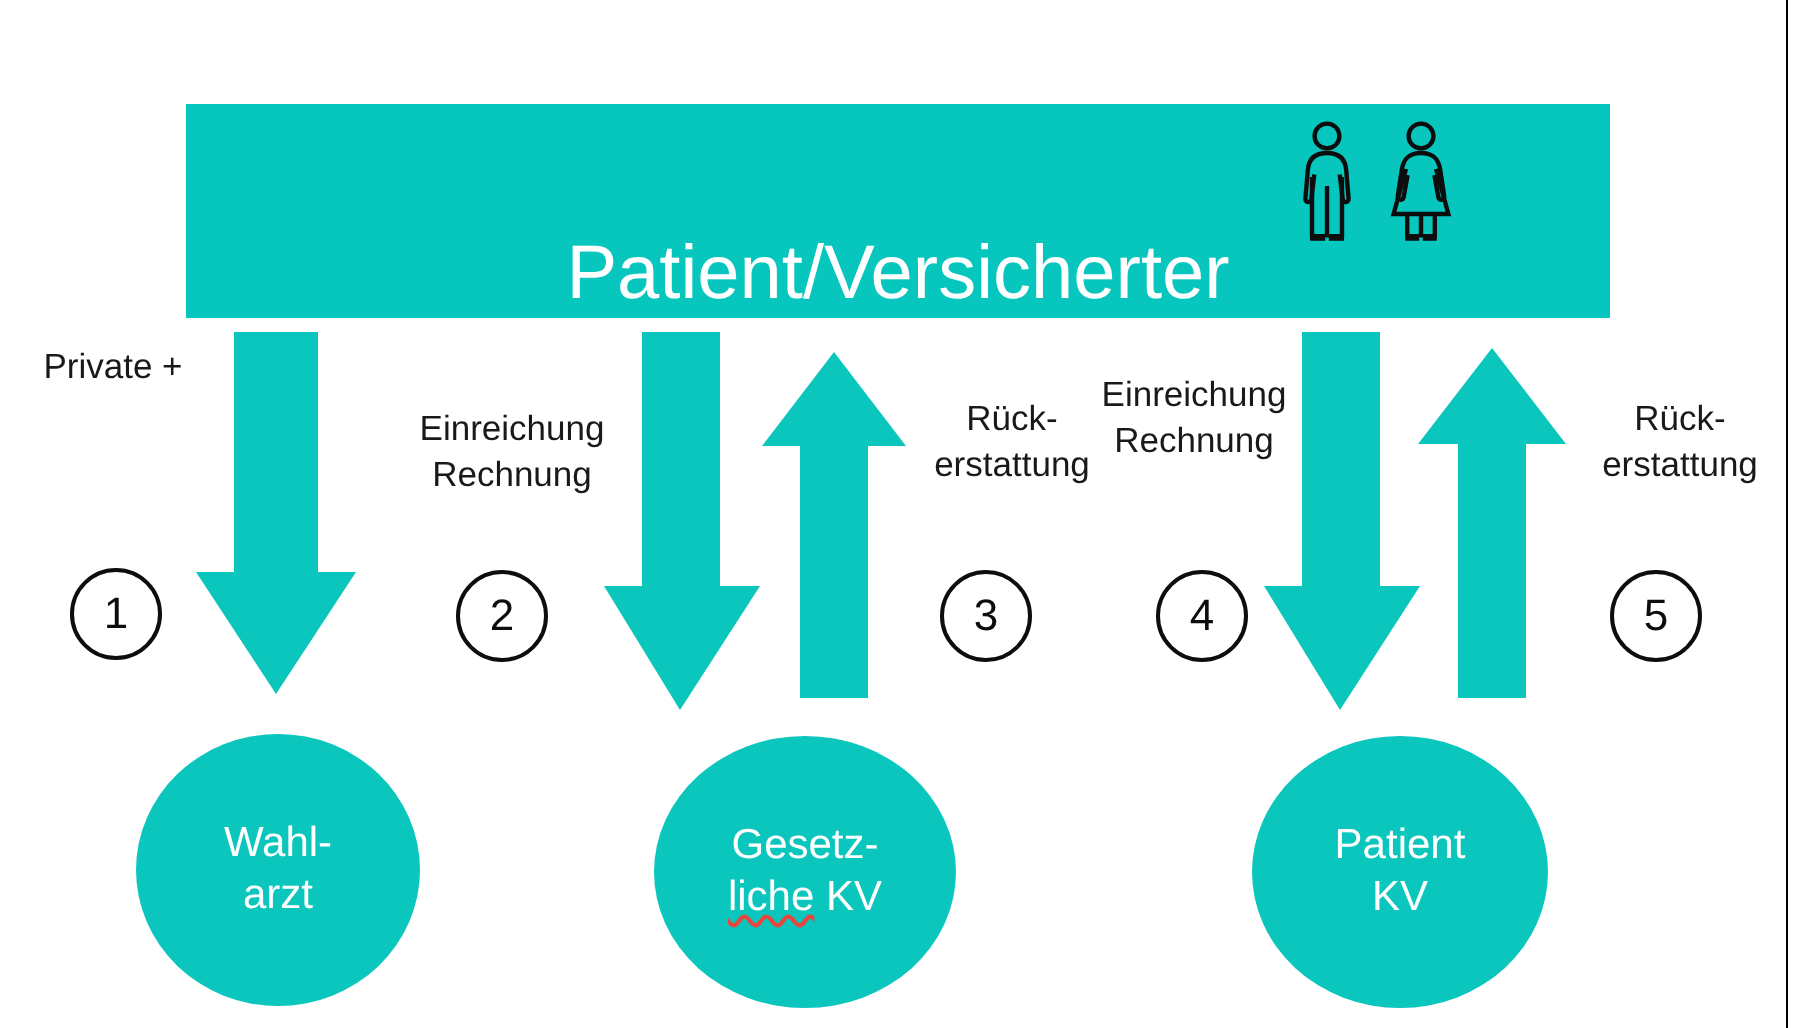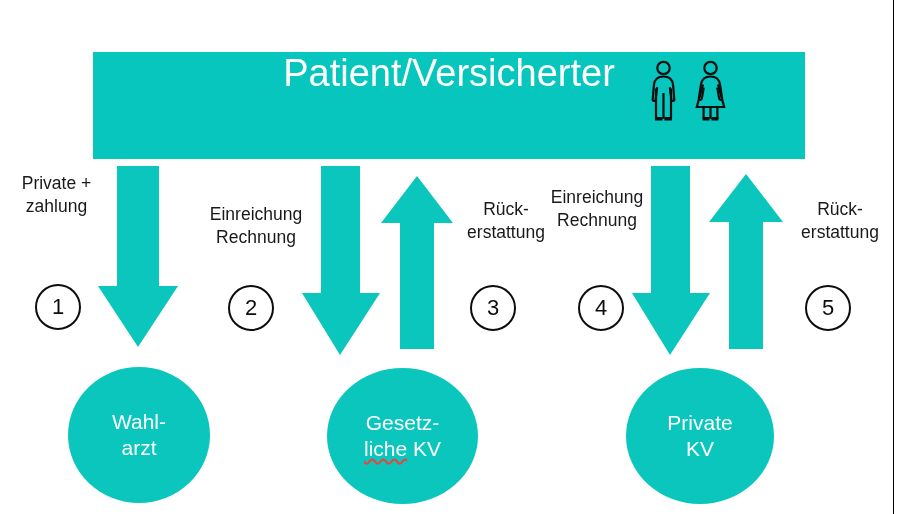--- a/index.html
+++ b/index.html
@@ -28,21 +28,21 @@
   }
   
   .header-bar {
     position: absolute;
     left: 93px;
     top: 52px;
     width: 712px;
     height: 107px;
     background: #06c6be;
     display: flex;
-    align-items: flex-start;
+    align-items: flex-end;
     justify-content: center;
   }
   .header-title {
     color: #ffffff;
     font-size: 38px;
     font-weight: 400;
     letter-spacing: 0px;
     white-space: nowrap;
   }
   .people-icons {
@@ -149,21 +149,20 @@
   <svg class="arrow" style="left:631px; top:166px; width:80px; height:190px;" viewBox="0 0 80 190">
     <polygon points="20,0 59,0 59,127 79,127 39,189 1,127 20,127" fill="#0ac6bd"></polygon>
   </svg>
 
   <svg class="arrow" style="left:708px; top:174px; width:76px; height:176px;" viewBox="0 0 76 176">
     <polygon points="38,0 75,48 55,48 55,175 21,175 21,48 1,48" fill="#0ac6bd"></polygon>
   </svg>
 
   <div class="step-label" style="left:4px; top:172px; width:105px;">
     <div>Private +</div>
-    <div>zahlung</div>
   </div>
 
   <div class="step-label" style="left:200px; top:203px; width:112px;">
     <div>Einreichung</div>
     <div>Rechnung</div>
   </div>
 
   <div class="step-label" style="left:452px; top:198px; width:108px;">
     <div>Rück-</div>
     <div>erstattung</div>
@@ -194,18 +193,18 @@
 
   <div class="node-circle" style="left:327px; top:368px; width:151px; height:136px;text-align:center;">
     <span class="node-label">
       <span>Gesetz-</span><br>
       <span class="misspell">liche</span><span> KV</span>
     </span>
   </div>
 
   <div class="node-circle" style="left:626px; top:368px; width:148px; height:136px;">
     <span class="node-label">
-      <span>Private</span><br>
+      <span>Patient</span><br>
       <span>KV</span>
     </span>
   </div>
 
 </div>
 
 </body></html>

